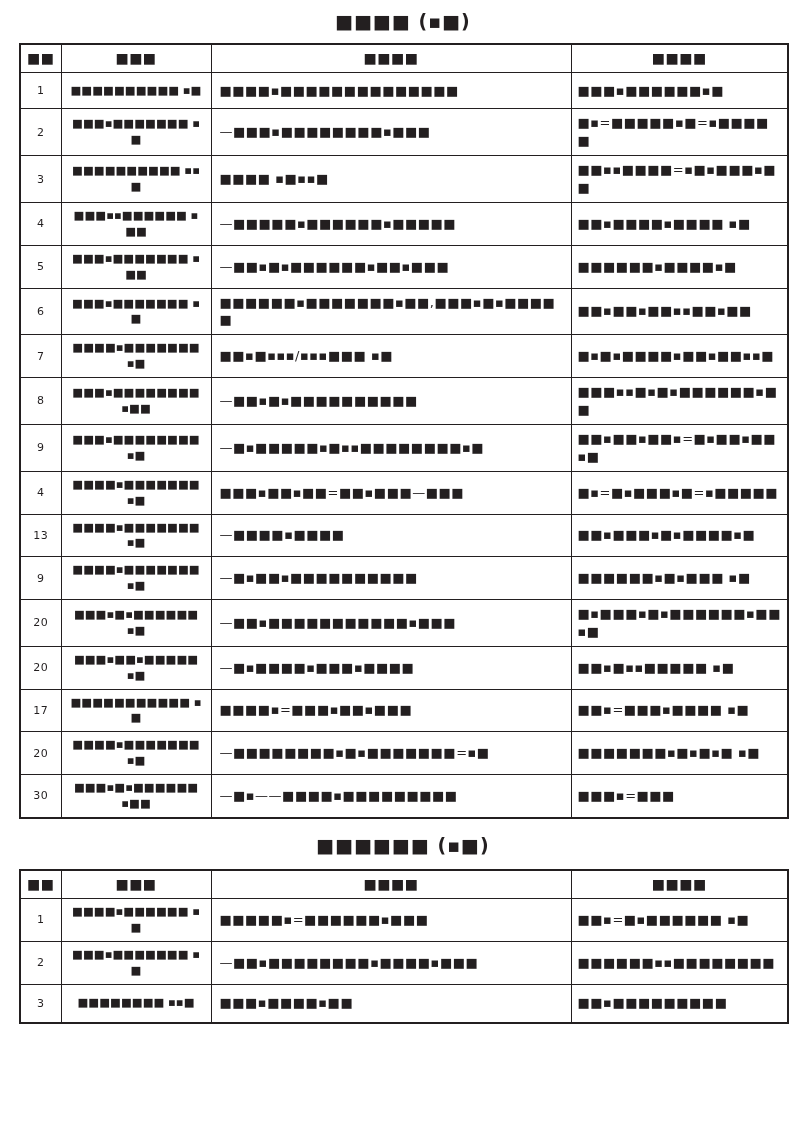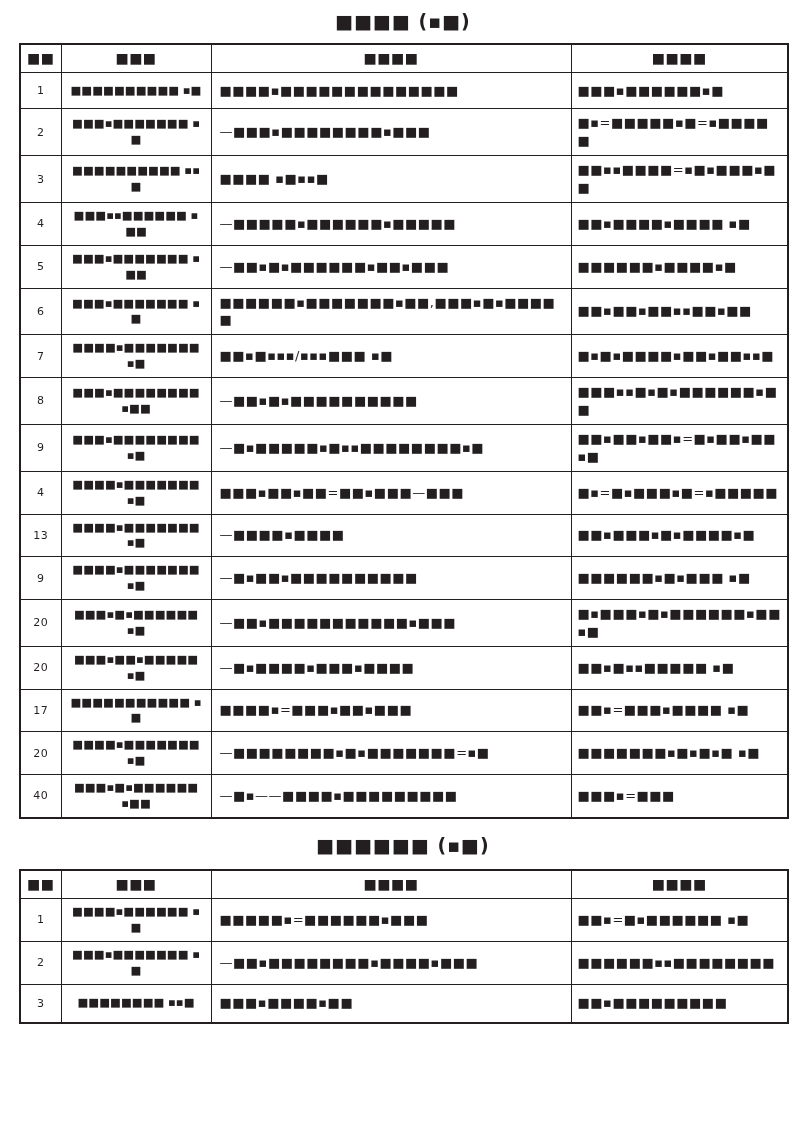--- a/index.html
+++ b/index.html
@@ -163,21 +163,21 @@
           <td class="cell-content">■■■■▪=■■■▪■■▪■■■</td>
           <td class="cell-remark">■■▪=■■■▪■■■■ ▪■</td>
         </tr>
         <tr>
           <td class="cell-no">20</td>
           <td class="cell-name">■■■■▪■■■■■■■ ▪■</td>
           <td class="cell-content">—■■■■■■■■▪■▪■■■■■■■=▪■</td>
           <td class="cell-remark">■■■■■■■▪■▪■▪■ ▪■</td>
         </tr>
         <tr>
-          <td class="cell-no">40</td>
+          <td class="cell-no">30</td>
           <td class="cell-name">■■■▪■▪■■■■■■ ▪■■</td>
           <td class="cell-content">—■▪——■■■■▪■■■■■■■■■</td>
           <td class="cell-remark">■■■▪=■■■</td>
         </tr>
       </tbody>
   </table>
 
   <h1 class="doc-title second">■■■■■■ (▪■)</h1>
 
   <table class="report" id="table2">

